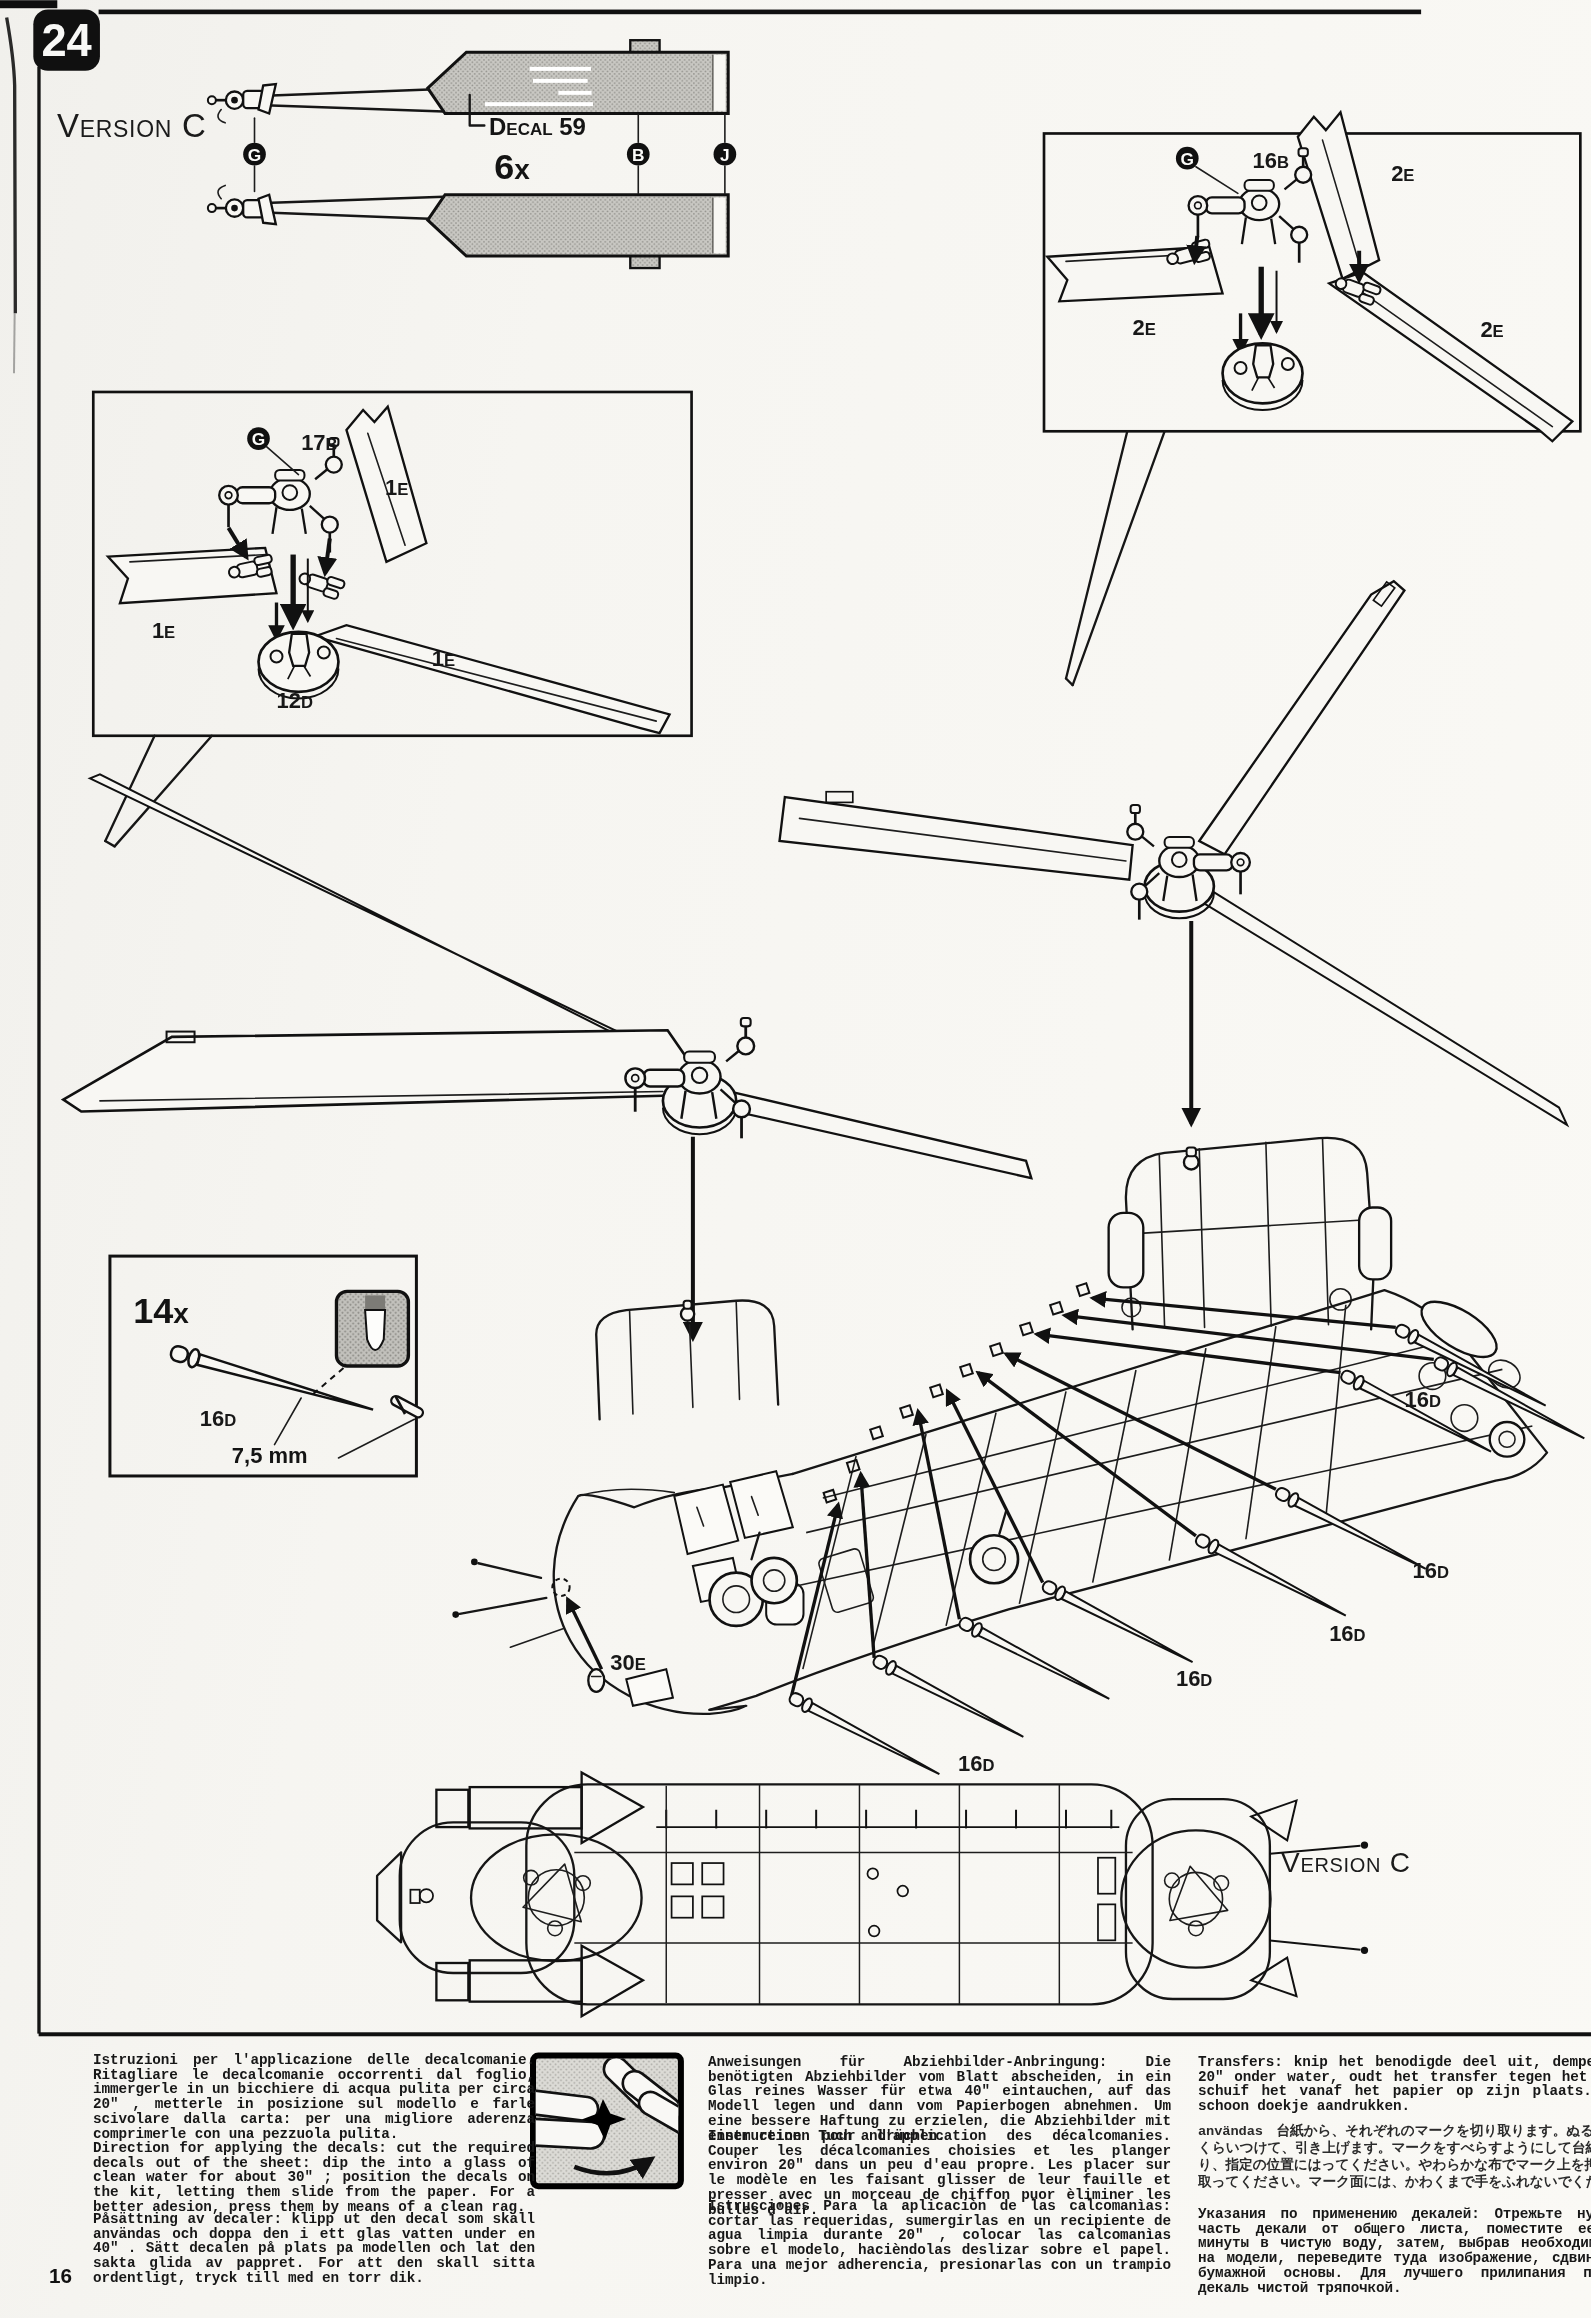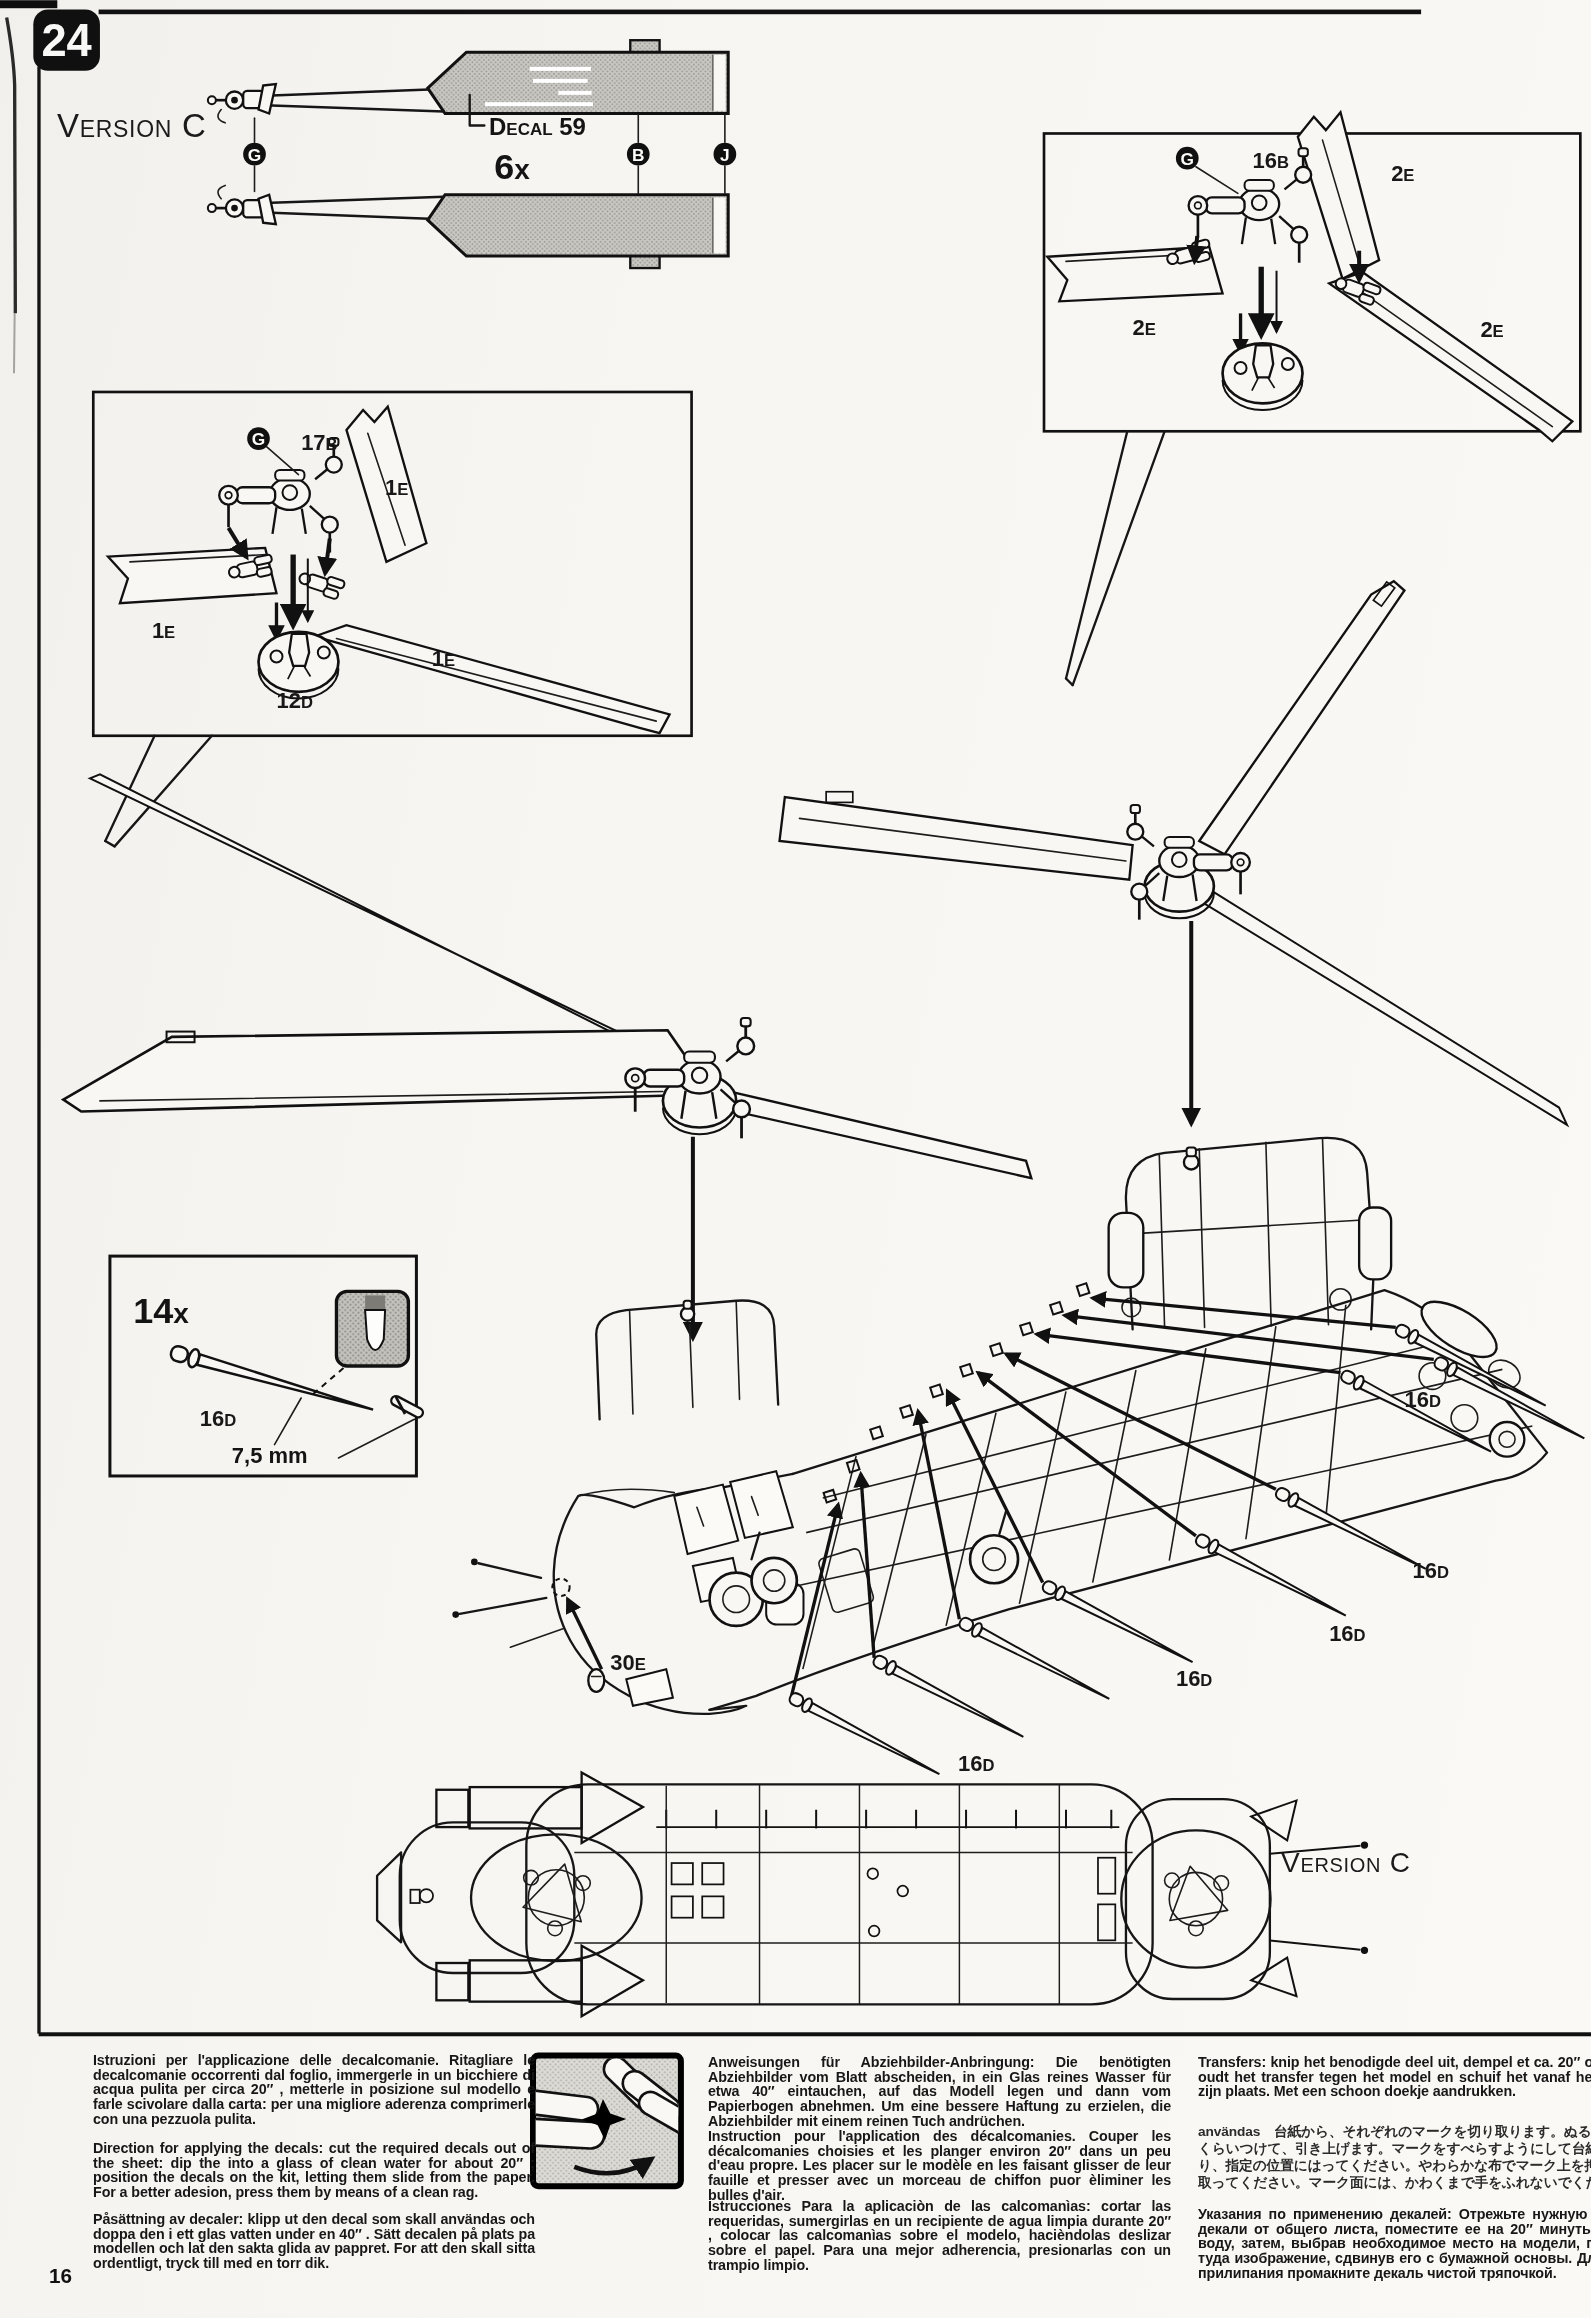--- a/index.html
+++ b/index.html
@@ -10,21 +10,21 @@
   }
   #art{position:absolute;left:0;top:0;z-index:1;}
   .ov{position:absolute;z-index:2;}
   
   .ver{font-variant:small-caps;font-weight:normal;color:#1b1b1b;letter-spacing:0.7px;}
   .ver-top{left:57px;top:107px;font-size:33px;}
   .ver-bot{left:1281px;top:1847px;font-size:28px;}
   .pageno{left:49px;top:2264px;font-size:20.7px;font-weight:bold;color:#111;}
   
   .col{position:absolute;z-index:2;text-align:justify;color:#171717;
-       font-size:14.3px;line-height:14.7px;font-weight:600;letter-spacing:-0.1px;}
+       font-size:14.3px;line-height:14.7px;font-weight:600;letter-spacing:-0.1px;font-family:Liberation Mono, monospace;}
   .c1{left:93px;width:442px;}
   .c2{left:708px;width:463px;}
   .c3{left:1198px;width:470px;}
   .jp{font-size:13.7px;line-height:17px;font-weight:600;color:#2b2b2b;text-align:left;}
   .bhead{font-weight:bold;}
   
   .ln{fill:none;stroke:#161616;stroke-width:3.5;stroke-linejoin:round;stroke-linecap:round;}
   .ln2{fill:none;stroke:#1d1d1d;stroke-width:2.4;stroke-linejoin:round;stroke-linecap:round;}
   .paper{fill:#f8f7f3;}
   .pl{font:600 33px "Liberation Sans",sans-serif;fill:#181818;}
@@ -553,21 +553,21 @@
       <path d="M862,3252 Q925,3276 978,3240" fill="none" stroke="#111" stroke-width="7" marker-end="url(#ahb)"></path>
     </g>
   </g>
 </svg>
 
 <div class="ov ver ver-top">Version C</div>
 <div class="ov ver ver-bot">Version C</div>
 <div class="ov pageno">16</div>
 
 <div class="col c1" style="top:2053px">Istruzioni per l'applicazione delle decalcomanie. Ritagliare le decalcomanie occorrenti dal foglio, immergerle in un bicchiere di acqua pulita per circa 20″ , metterle in posizione sul modello e farle scivolare dalla carta: per una migliore aderenza comprimerle con una pezzuola pulita.</div>
-<div class="col c1" style="top:2141px">Direction for applying the decals: cut the required decals out of the sheet: dip the into a glass of clean water for about 20″ ; position the decals on the kit, letting them slide from the paper. For a better adesion, press them by means of a clean rag.</div>
+<div class="col c1" style="top:2141px">Direction for applying the decals: cut the required decals out of the sheet: dip the into a glass of clean water for about 30″ ; position the decals on the kit, letting them slide from the paper. For a better adesion, press them by means of a clean rag.</div>
 <div class="col c1" style="top:2212px">Påsättning av decaler: klipp ut den decal som skall användas och doppa den i ett glas vatten under en 40″ . Sätt decalen på plats pa modellen och lat den sakta glida av pappret. For att den skall sitta ordentligt, tryck till med en torr dik.</div>
 
 <div class="col c2" style="top:2055px">Anweisungen für Abziehbilder-Anbringung: Die benötigten Abziehbilder vom Blatt abscheiden, in ein Glas reines Wasser für etwa 40″ eintauchen, auf das Modell legen und dann vom Papierbogen abnehmen. Um eine bessere Haftung zu erzielen, die Abziehbilder mit einem reinen Tuch andrüchen.</div>
 <div class="col c2" style="top:2129px">Instruction pour l'application des décalcomanies. Couper les décalcomanies choisies et les planger environ 20″ dans un peu d'eau propre. Les placer sur le modèle en les faisant glisser de leur fauille et presser avec un morceau de chiffon puor èliminer les bulles d'air.</div>
 <div class="col c2" style="top:2199px">Istrucciones Para la aplicaciòn de las calcomanìas: cortar las requeridas, sumergirlas en un recipiente de agua limpia durante 20″ , colocar las calcomanìas sobre el modelo, hacièndolas deslizar sobre el papel. Para una mejor adherencia, presionarlas con un trampio limpio.</div>
 
 <div class="col c3" style="top:2055px">Transfers: knip het benodigde deel uit, dempel et ca. 20″ onder water, oudt het transfer tegen het model en schuif het vanaf het papier op zijn plaats. Met een schoon doekje aandrukken.</div>
 <div class="col c3 jp" style="top:2123px"><span class="bhead">användas</span><span>　台紙から、それぞれのマークを切り取ります。ぬるま湯に20秒くらいつけて、引き上げます。マークをすべらすようにして台紙からとり、指定の位置にはってください。やわらかな布でマーク上を押して気泡を取ってください。マーク面には、かわくまで手をふれないでください。</span></div>
 <div class="col c3" style="top:2207px"><span class="bhead">Указания по применению декалей:</span><span> Отрежьте нужную вам часть декали от общего листа, поместите ее на 20″ минуты в чистую воду, затем, выбрав необходимое место на модели, переведите туда изображение, сдвинув его с бумажной основы. Для лучшего прилипания промакните декаль чистой тряпочкой.</span></div>
 

